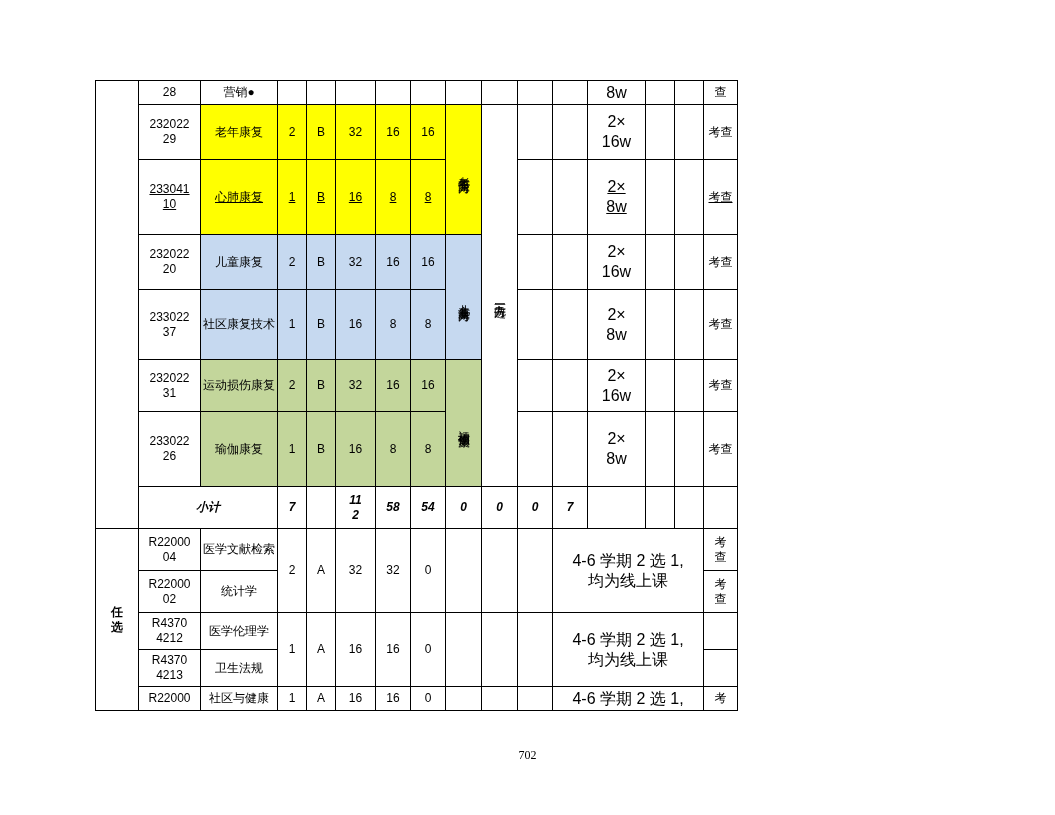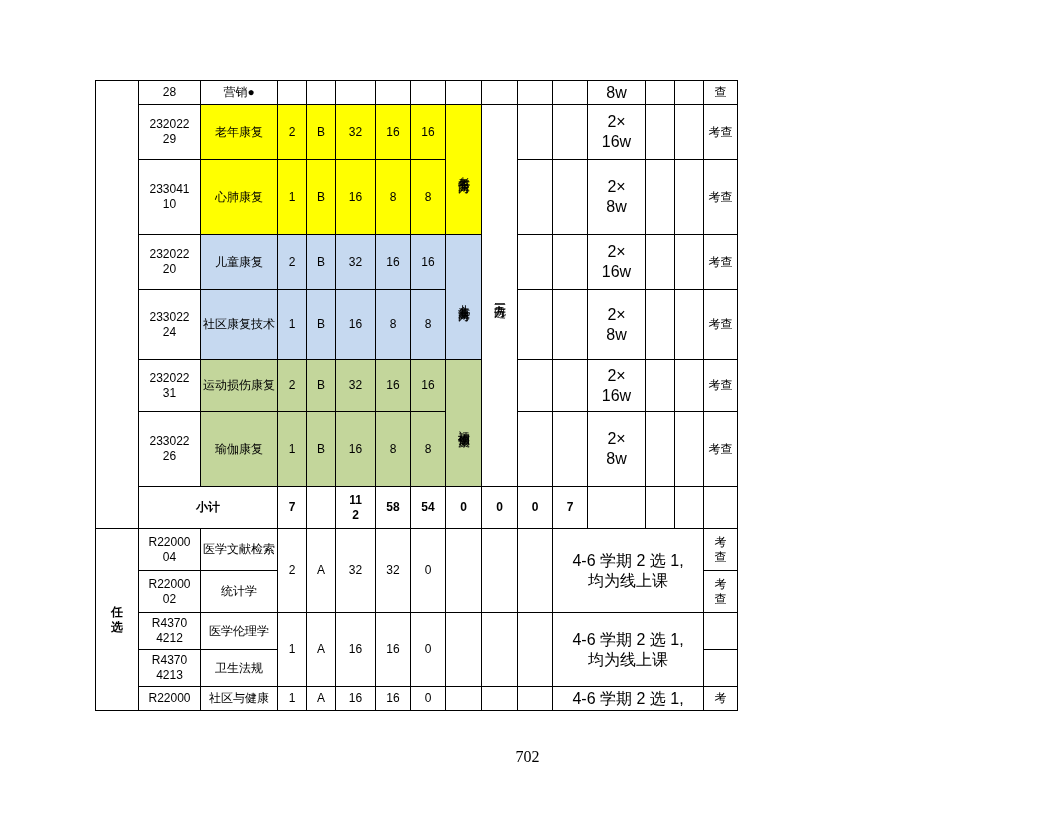--- a/index.html
+++ b/index.html
@@ -67,21 +67,21 @@
     display: inline-block;
   }
   .bold { font-weight: bold; }
   .small { font-size: 16px; }
   .pagenum {
     position: absolute;
     left: 0;
     top: 748px;
     width: 1055px;
     text-align: center;
-    font-size: 16px;
+    font-size: 12px;
     font-family: "Liberation Serif", serif;
   }
   .cellwrap { display: block; }
 </style>
 </head>
 <body>
 
 <div class="page">
 
   <table class="course-table">
@@ -145,21 +145,21 @@
         <td></td>
         <td class="small">
           <span class="cellwrap">2×</span>
           <span class="cellwrap">16w</span>
         </td>
         <td></td>
         <td></td>
         <td>考查</td>
       </tr>
 
-      <tr style="height:75px;">
+      <tr style="height:75px;text-decoration:underline;">
         <td>
           <span class="cellwrap">233041</span>
           <span class="cellwrap">10</span>
         </td>
         <td class="yellow">心肺康复</td>
         <td class="yellow">1</td>
         <td class="yellow">B</td>
         <td class="yellow">16</td>
         <td class="yellow">8</td>
         <td class="yellow">8</td>
@@ -197,21 +197,21 @@
         <td></td>
         <td></td>
         <td>
           <span class="cellwrap">考查</span>
         </td>
       </tr>
 
       <tr style="height:70px;">
         <td>
           <span class="cellwrap">233022</span>
-          <span class="cellwrap">24</span>
+          <span class="cellwrap">37</span>
         </td>
         <td class="blue">社区康复技术</td>
         <td class="blue">1</td>
         <td class="blue">B</td>
         <td class="blue">16</td>
         <td class="blue">8</td>
         <td class="blue">8</td>
         <td></td>
         <td></td>
         <td class="small">
@@ -269,21 +269,21 @@
           <span class="cellwrap">2×</span>
           <span class="cellwrap">8w</span>
         </td>
         <td></td>
         <td></td>
         <td>
           <span class="cellwrap">考查</span>
         </td>
       </tr>
 
-      <tr style="height:42px;">
+      <tr style="height:42px;font-style:italic;">
         <td colspan="2" class="bold">小计</td>
         <td class="bold">7</td>
         <td class="bold"></td>
         <td class="bold">
           <span class="cellwrap">11</span>
           <span class="cellwrap">2</span>
         </td>
         <td class="bold">58</td>
         <td class="bold">54</td>
         <td class="bold">0</td>

